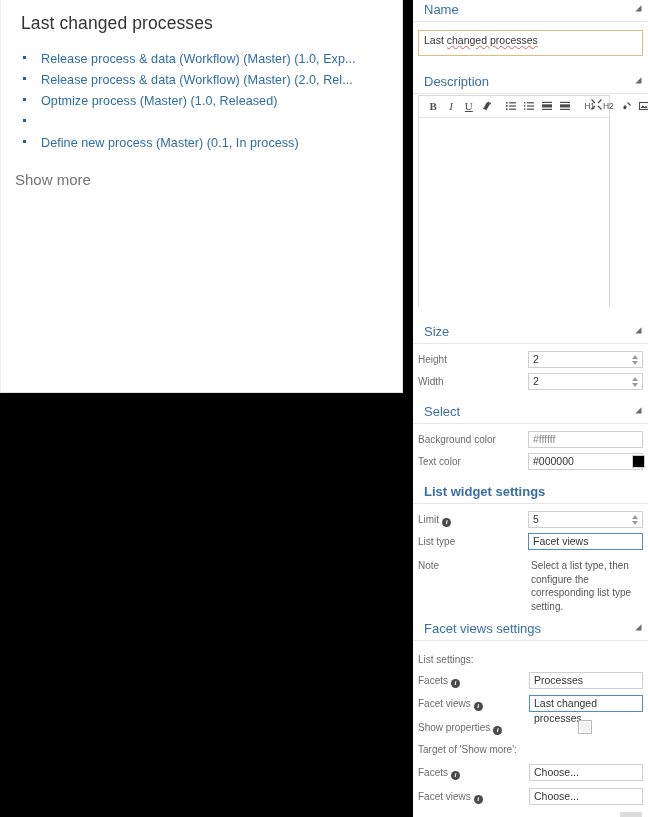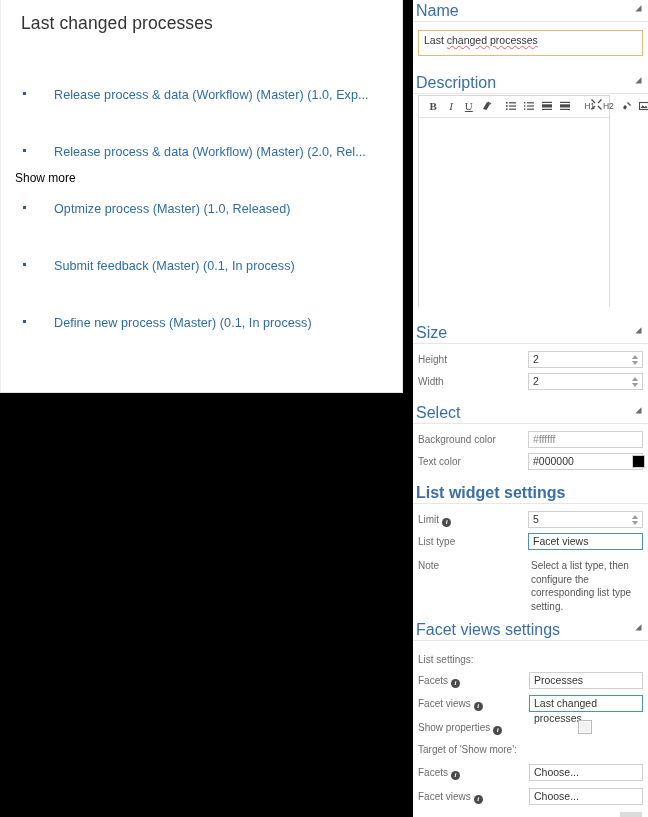--- a/index.html
+++ b/index.html
@@ -50,26 +50,25 @@
     left: 0;
     top: 47px;
     margin: 0;
     padding: 0;
     list-style: none;
     width: 395px;
   }
 
   #widget-list li {
     position: relative;
-    padding: 0 0 0 53px;
+    padding: 0 0 0 40px;
     height: 21px;
     line-height: 21px;
     white-space: nowrap;
     overflow: hidden;
-    margin-top: 36px;
   }
 
   #widget-list li .bullet {
     position: absolute;
     left: 22px;
     top: 9px;
     width: 3px;
     height: 3px;
     background: #2c5d91;
   }
@@ -78,22 +77,22 @@
     font-size: 12.6px;
     color: #2e6da4;
     text-decoration: none;
     letter-spacing: 0.05px;
   }
 
   #show-more {
     position: absolute;
     left: 14px;
     top: 171px;
-    font-size: 12px;
-    color: #000000;
+    font-size: 15px;
+    color: #737373;
     text-decoration: none;
   }
 
   
   #props-panel {
     position: absolute;
     left: 413px;
     top: 0;
     width: 235px;
     height: 817px;
@@ -106,23 +105,23 @@
 
   .section-head {
     position: relative;
     height: 22px;
     padding: 0 4px 0 5px;
     border-bottom: 1px solid #e6e6e6;
     box-sizing: border-box;
   }
   .section-head .sh-title {
     position: absolute;
-    left: 3px;
+    left: 11px;
     top: 2px;
-    font-size: 16px;
+    font-size: 13px;
     color: #3a6ea5;
     white-space: nowrap;
   }
   .collapse-arrow {
     position: absolute;
     right: 5px;
     top: 4px;
     width: 9px;
     height: 9px;
     cursor: pointer;
@@ -331,21 +330,20 @@
       <li>
         <span class="bullet"></span>
         <a href="#">Release process &amp; data (Workflow) (Master) (2.0, Rel...</a>
       </li>
       <li>
         <span class="bullet"></span>
         <a href="#">Optmize process (Master) (1.0, Released)</a>
       </li>
       <li>
         <span class="bullet"></span>
-        <a href="#">Submit feedback (Master) (0.1, In process)</a>
       </li>
       <li>
         <span class="bullet"></span>
         <a href="#">Define new process (Master) (0.1, In process)</a>
       </li>
     </ul>
 
     <a href="#" id="show-more">Show more</a>
   </div>
 

